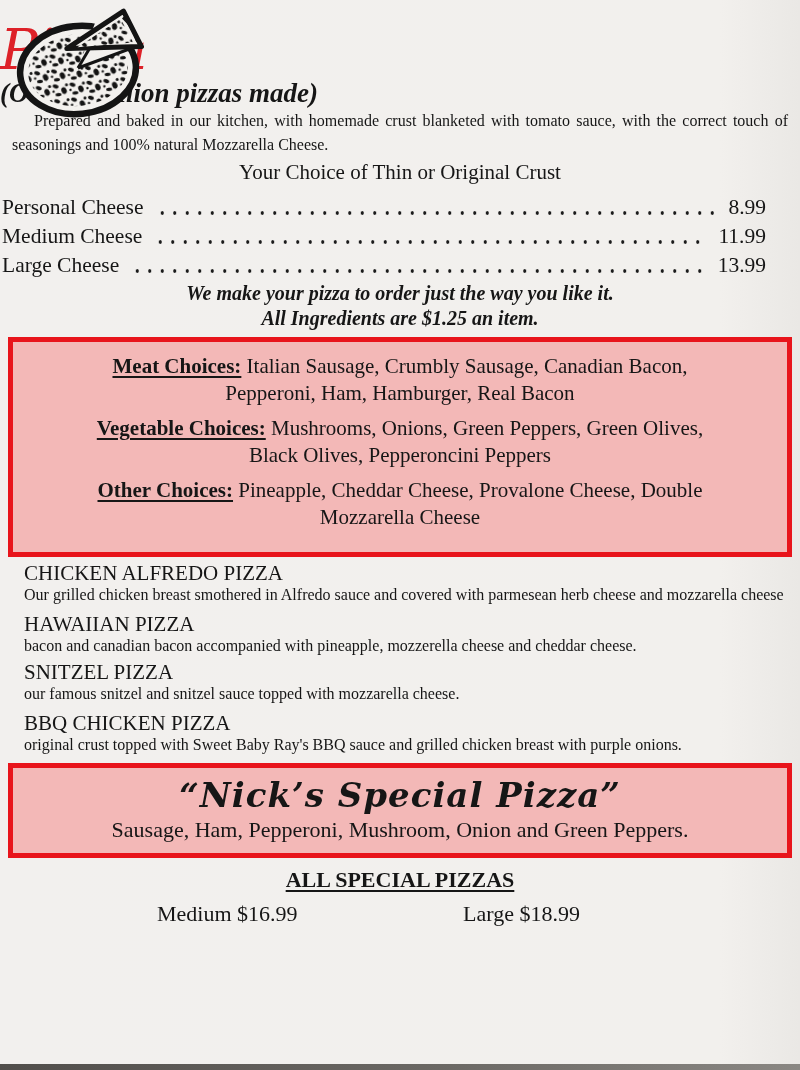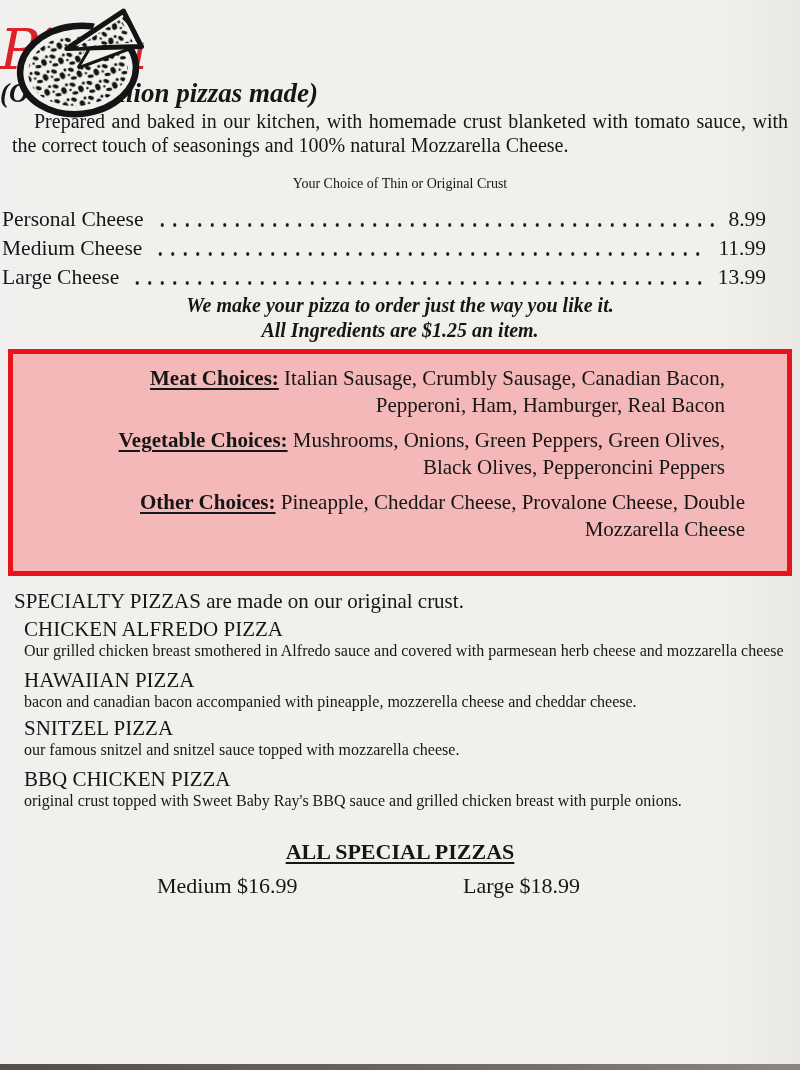--- a/index.html
+++ b/index.html
@@ -20,47 +20,47 @@
     font-family: "DejaVu Serif", "Liberation Serif", serif;
     font-style: italic;
     font-weight: normal;
     font-size: 56px;
     line-height: 60px;
     color: #dd2128;
   }
   .subtitle { font-size: 27px; line-height: 26px; font-weight: bold; font-style: italic; }
   .intro {
     margin: 3px 12px 0 12px;
-    font-size: 20px;
+    font-size: 16px;
     line-height: 24px;
     text-align: justify;
     text-indent: 22px;
   }
-  .crust-line { margin-top: 15px; text-align: center; font-size: 14px; line-height: 24px; }
+  .crust-line { margin-top: 3px; text-align: center; font-size: 21px; line-height: 24px; }
   .prices { margin-top: 7px; padding: 0 34px 0 2px; }
   .price-row { display: flex; align-items: flex-end; height: 29px; font-size: 21.5px; }
   .price-label { white-space: nowrap; }
   .price-value { white-space: nowrap; }
   .dots {
     flex: 1;
     height: 4px;
     margin: 0 10px 5px 12px;
     background-image: radial-gradient(circle, #1b1b1b 1.6px, transparent 1.9px);
     background-size: 12.5px 4px;
     background-repeat: repeat-x;
     background-position: 0 50%;
   }
   .note { text-align: center; font-size: 20px; line-height: 25px; font-weight: bold; font-style: italic; }
   .notes { margin-top: 3px; }
   .choices-box {
     margin: 6px 8px 0 8px;
     border: 5px solid #e8141b;
     background: #f3b8b7;
-    padding: 11px 42px 28px 42px;
-    text-align: right;
+    padding: 11px 42px 21px 42px;
+    text-align: center;
   }
   .choice-group { font-size: 21px; line-height: 27px; margin: 0 auto; }
   .choice-group.narrow { max-width: 650px; }
   .choice-group + .choice-group { margin-top: 8px; }
   .choice-label {
     font-weight: bold;
     text-decoration: underline;
     text-decoration-thickness: 2px;
     text-underline-offset: 3px;
   }
@@ -79,21 +79,21 @@
   .nick-title {
     font-family: "DejaVu Serif", "Liberation Serif", serif;
     font-style: italic;
     font-weight: bold;
     font-size: 34px;
     line-height: 38px;
     letter-spacing: 1px;
   }
   .nick-toppings { margin-top: 3px; font-size: 22px; line-height: 26px; }
   .asp-heading {
-    margin-top: 29px;
+    margin-top: 10px;
     text-align: center;
     font-size: 22px;
     line-height: 24px;
     font-weight: bold;
     text-decoration: underline;
     text-decoration-thickness: 2px;
     text-underline-offset: 3px;
   }
   .sizes-row { position: relative; margin-top: 9px; height: 26px; font-size: 22px; }
   .size-medium { position: absolute; left: 157px; top: 0; }
@@ -173,39 +173,42 @@
     <p class="choice-group narrow">
       <span class="choice-label">Vegetable Choices:</span>
       <span class="choice-items">Mushrooms, Onions, Green Peppers, Green Olives, Black Olives, Pepperoncini Peppers</span>
     </p>
     <p class="choice-group">
       <span class="choice-label">Other Choices:</span>
       <span class="choice-items">Pineapple, Cheddar Cheese, Provalone Cheese, Double Mozzarella Cheese</span>
     </p>
   </div>
 
-  <p class="sp-intro">SPECIALTY PIZZAS are made on our original crust.</p>
 
   <div class="sp-item tight">
     <div class="sp-name">CHICKEN ALFREDO PIZZA</div>
     <div class="sp-desc">Our grilled chicken breast smothered in Alfredo sauce and covered with parmesean herb cheese and mozzarella cheese</div>
   </div>
   <div class="sp-item">
     <div class="sp-name">HAWAIIAN PIZZA</div>
     <div class="sp-desc">bacon and canadian bacon accompanied with pineapple, mozzerella cheese and cheddar cheese.</div>
   </div>
   <div class="sp-item tight">
     <div class="sp-name">SNITZEL PIZZA</div>
     <div class="sp-desc">our famous snitzel and snitzel sauce topped with mozzarella cheese.</div>
   </div>
   <div class="sp-item">
     <div class="sp-name">BBQ CHICKEN PIZZA</div>
     <div class="sp-desc">original crust topped with Sweet Baby Ray's BBQ sauce and grilled chicken breast with purple onions.</div>
   </div>
 
+  <div class="nick-box">
+    <div class="nick-title">“Nick’s Special Pizza”</div>
+    <div class="nick-toppings">Sausage, Ham, Pepperoni, Mushroom, Onion and Green Peppers.</div>
+  </div>
 
   <div class="asp-heading">ALL SPECIAL PIZZAS</div>
 
   <div class="sizes-row">
     <span class="size-medium">Medium $16.99</span>
     <span class="size-large">Large $18.99</span>
   </div>
 
   <div class="scan-edge"></div>
 </div>

